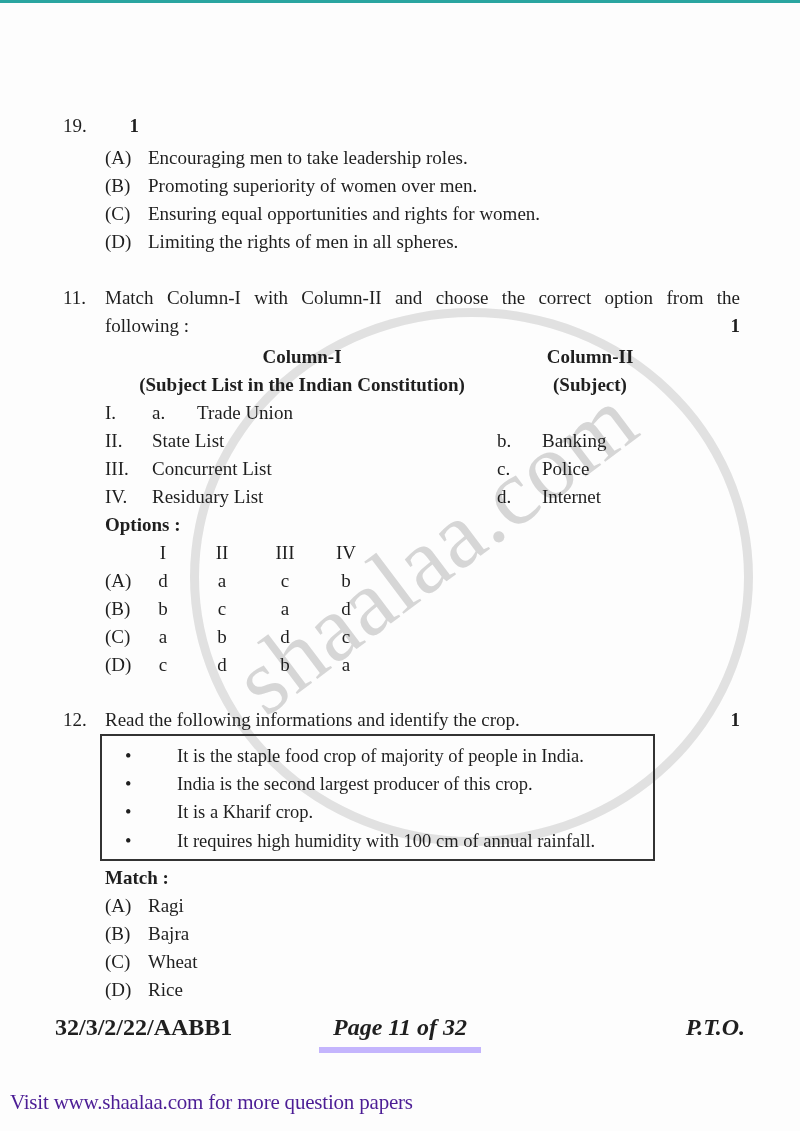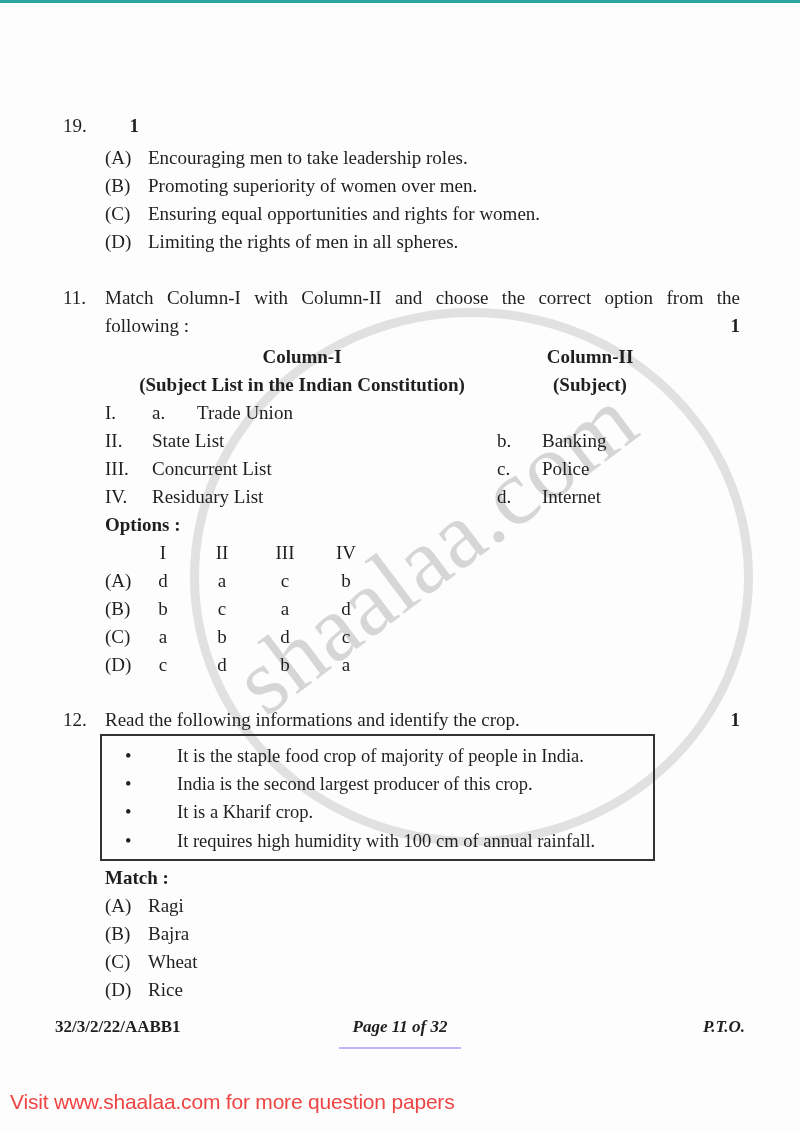--- a/index.html
+++ b/index.html
@@ -69,34 +69,34 @@
     font-size:18.5px;
   }
   .clue { display:flex; padding-left:23px; line-height:28.2px; }
   .bullet { width:52px; flex:none; }
   .cluetxt { flex:1; white-space:nowrap; }
 
   .cropslbl { margin-left:42px; margin-top:3px; font-weight:700; }
 
   #footer {
     position:absolute; left:55px; top:1013px; width:690px;
-    display:flex; font-size:17px; z-index:2;
+    display:flex; font-size:24px; z-index:2;
   }
   .fcode { width:210px; flex:none; font-weight:700; }
   .fpage { flex:1; text-align:center; }
   .fpage span {
     display:inline-block; font-weight:700; font-style:italic;
-    border-bottom:2px solid #c4b5fd; padding:0 14px 6px;
+    border-bottom:6px solid #c4b5fd; padding:0 14px 6px;
   }
   .fpto { width:210px; flex:none; text-align:right; font-weight:700; font-style:italic; }
 
   #banner {
     position:absolute; left:10px; top:1090px; z-index:2;
-    font-family:Liberation Sans, sans-serif;
-    font-size:21px; line-height:24px; color:#ef4444; letter-spacing:-0.2px;
+    font-family:Liberation Serif, serif;
+    font-size:21px; line-height:24px; color:#4c1d95; letter-spacing:-0.2px;
   }
 </style>
 </head>
 <body>
 
 <div class="page">
   <div class="topline"></div>
 
   <div class="wm-ring"></div>
   <div class="wm-text">shaalaa.com</div>

